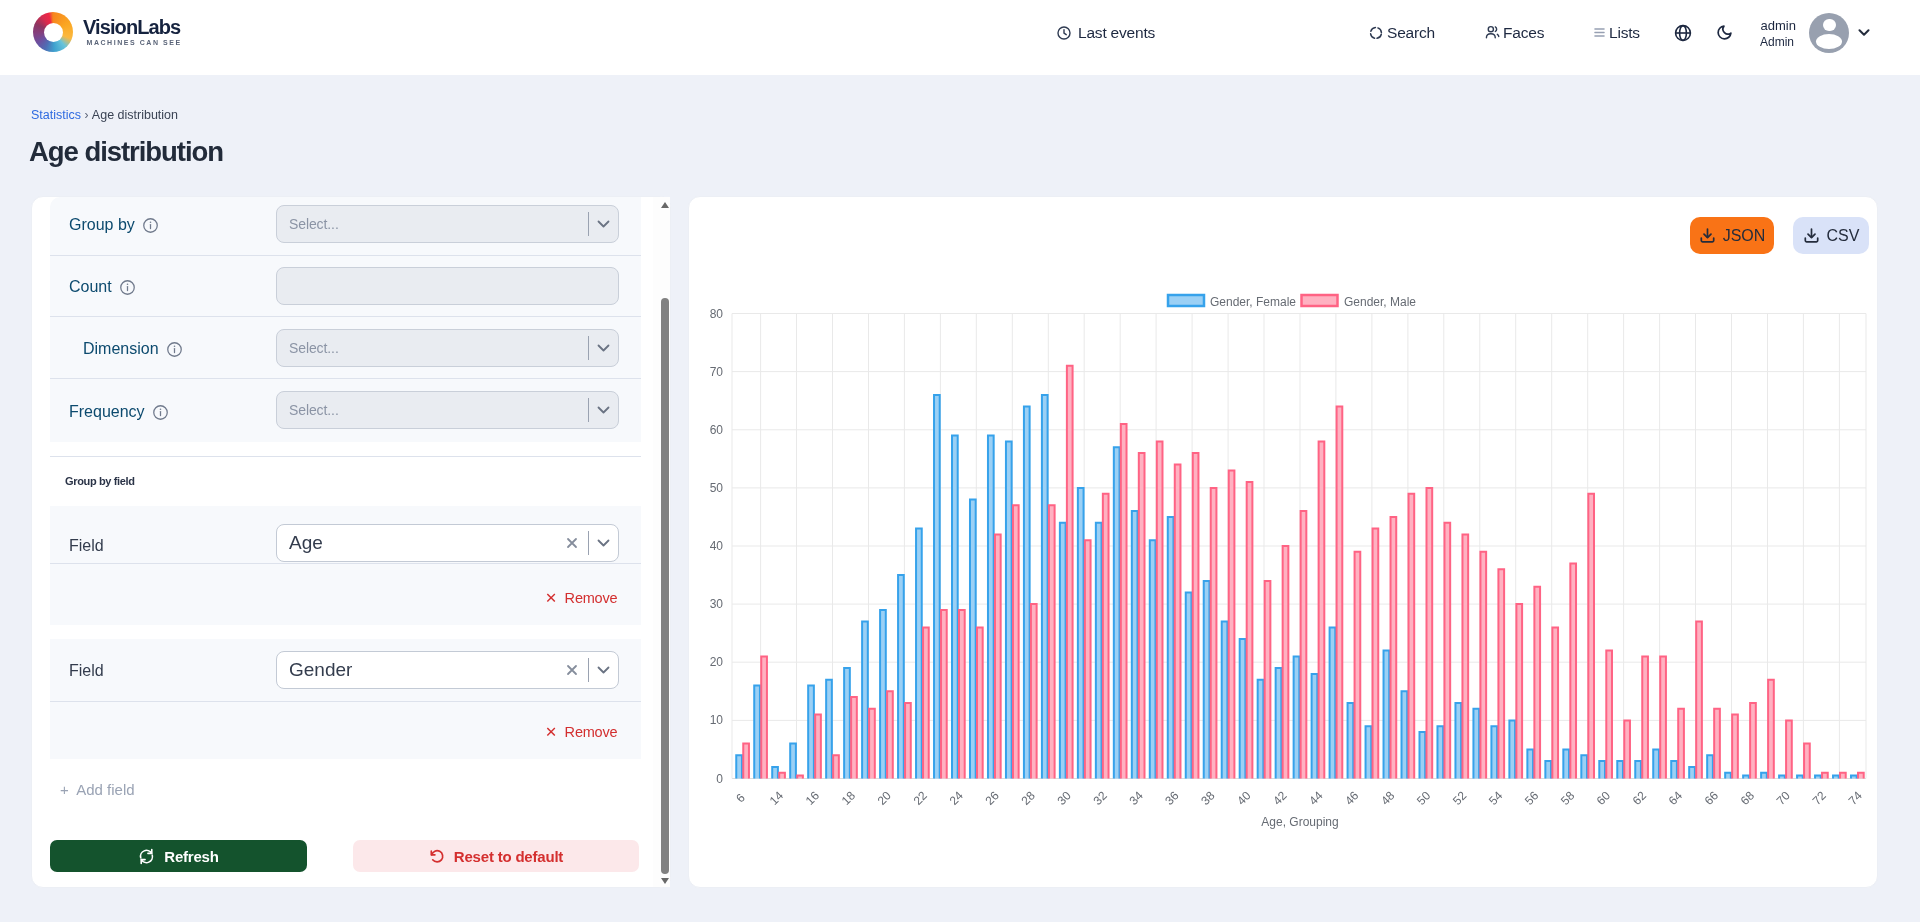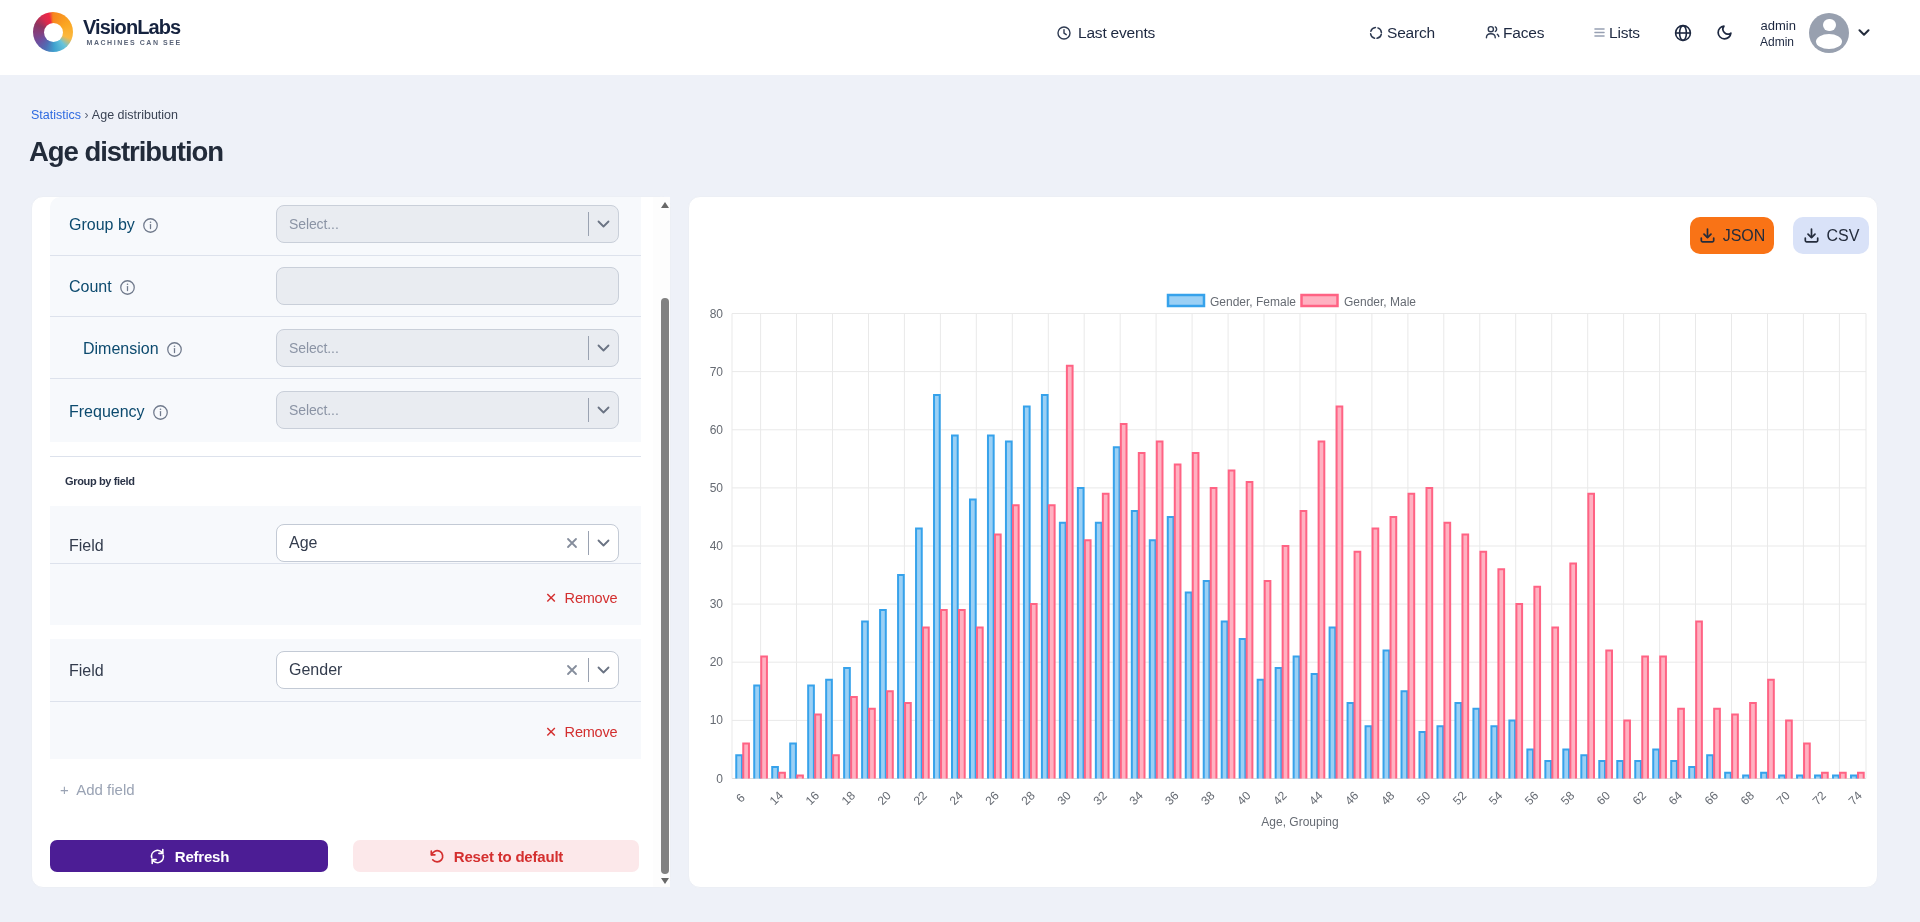--- a/index.html
+++ b/index.html
@@ -14,21 +14,21 @@
 .card { position:absolute; background:#fff; border-radius:12px; border:1px solid #eceff5; }
 
 .row { position:absolute; left:50px; width:591px; background:#f7f9fc; }
 .sep { position:absolute; left:50px; width:591px; height:1px; background:#dde2ec; }
 .lab { position:absolute; font-size:16px; color:#0c4a6e; display:flex; align-items:center; gap:8px; }
 .lab.dark { color:#333c4d; }
 .sel { position:absolute; left:276px; width:343px; height:38px; border-radius:8px;
   background:#e9ecf1; border:1px solid #c9cfd9; display:flex; align-items:center; }
 .sel.white { background:#fff; border:1px solid #c3cad5; }
 .sel .ph { margin-left:12px; font-size:14px; letter-spacing:-0.1px; color:#8b94a5; flex:1; }
-.sel .val { margin-left:12px; font-size:16px; color:#333c4d; flex:1; }
+.sel .val { margin-left:12px; font-size:19px; color:#333c4d; flex:1; }
 .sel .bar { width:1px; height:24px; background:#9aa2b1; margin:0 0px; }
 .sel .chev { width:29px; display:flex; justify-content:center; }
 .sel .clr { width:32px; display:flex; justify-content:center; }
 .removebtn { position:absolute; color:#d32f2f; font-size:14.5px; letter-spacing:-0.2px; }
 .btn { position:absolute; height:32px; border-radius:7px; display:flex; align-items:center;
   justify-content:center; gap:9px; font-size:15px; font-weight:bold; letter-spacing:-0.2px; }
 </style>
 </head>
 <body>
 
@@ -192,21 +192,21 @@
     <span class="chev">
       <svg width="13" height="8" viewBox="0 0 13 8" fill="none" stroke="#6a7383" stroke-width="1.8" stroke-linecap="round" stroke-linejoin="round">
         <path d="M1.5 1.5l5 5 5-5"></path>
       </svg>
     </span>
   </div>
 <div class="removebtn" style="left:545px; top:724px;">✕&nbsp;&nbsp;Remove</div>
 
 <div class="abs" style="left:60px; top:781px; font-size:15px; color:#9aa3b4;">+&nbsp; Add field</div>
 
-<div class="btn" style="left:50px; top:840px; width:278px; background:#4c1d95; color:#fff;">
+<div class="btn" style="left:50px; top:840px; width:257px; background:#14532d; color:#fff;">
   <svg width="17" height="17" viewBox="0 0 18 18" fill="none" stroke="#fff" stroke-width="1.7" stroke-linecap="round" stroke-linejoin="round">
       <path d="M2.9 10.4a6.3 6.3 0 0 1 11.5-4.8"></path>
       <path d="M15.1 7.6a6.3 6.3 0 0 1-11.5 4.8"></path>
       <path d="M14.6 1.6v4.1h-4.1"></path>
       <path d="M3.4 16.4v-4.1h4.1"></path>
     </svg>
   <span>Refresh</span>
 </div>
 <div class="btn" style="left:353px; top:840px; width:286px; background:#fce8ea; color:#d42f2f;">
   <svg width="16" height="16" viewBox="0 0 16 16" fill="none" stroke="#d42f2f" stroke-width="1.7" stroke-linecap="round" stroke-linejoin="round">

